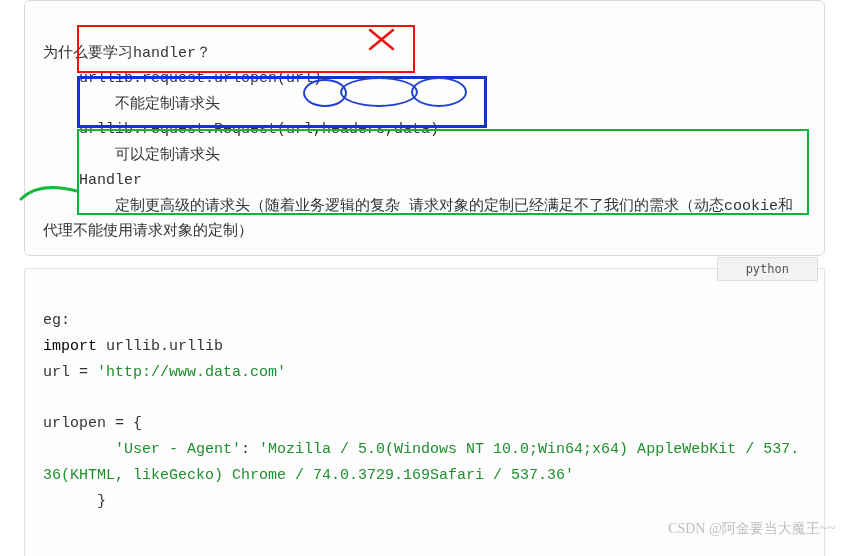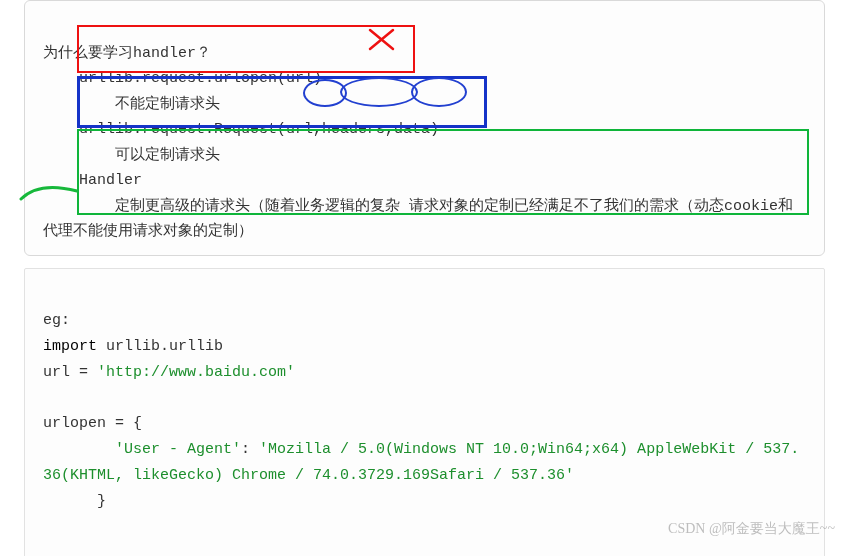--- a/index.html
+++ b/index.html
@@ -154,24 +154,25 @@
     <div class="circle c2"></div>
     <div class="circle c3"></div>
 
     <div class="box greenbox"></div>
     <svg class="greenstroke" width="70" height="30">
       <path d="M2 20 Q 20 2, 58 12" stroke="#17b83b" stroke-width="3" fill="none" stroke-linecap="round"></path>
     </svg>
   </div>
 
   <div class="card2 rel">
+    <div class="lang-tag">python</div>
     <div class="code2">
 <span>eg:</span>
 <span class="kw">import</span><span> urllib.urllib</span>
-<span>url = </span><span class="str">'http://www.baidu.com'</span>
+<span>url = </span><span class="str">'http://www.data.com'</span>
 
 <span>urlopen = {</span>
         <span class="str">'User - Agent'</span><span>: </span><span class="str">'Mozilla / 5.0(Windows NT 10.0;Win64;x64) AppleWebKit / 537.36(KHTML, likeGecko) Chrome / 74.0.3729.169Safari / 537.36'</span>
 <span>      }</span>
 
 
 
 </div>
   </div>
 </div>

